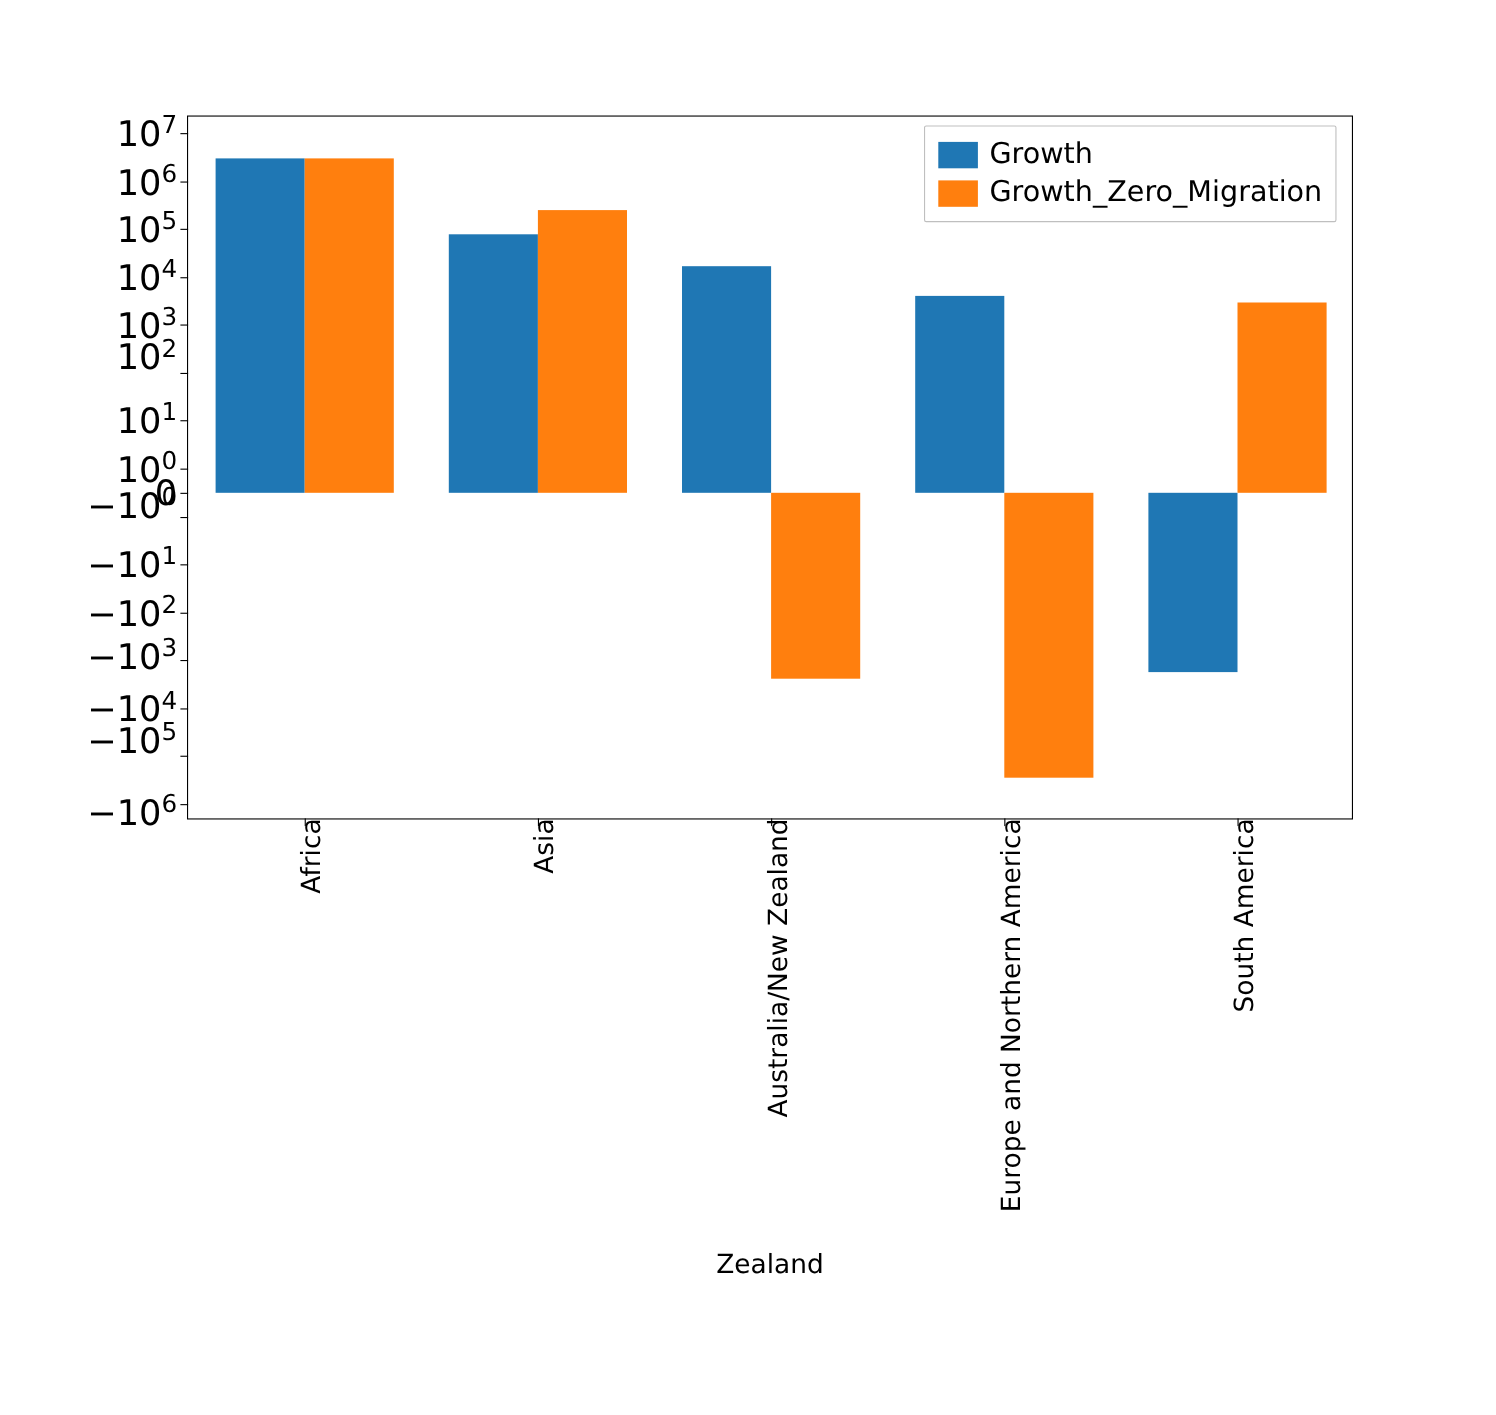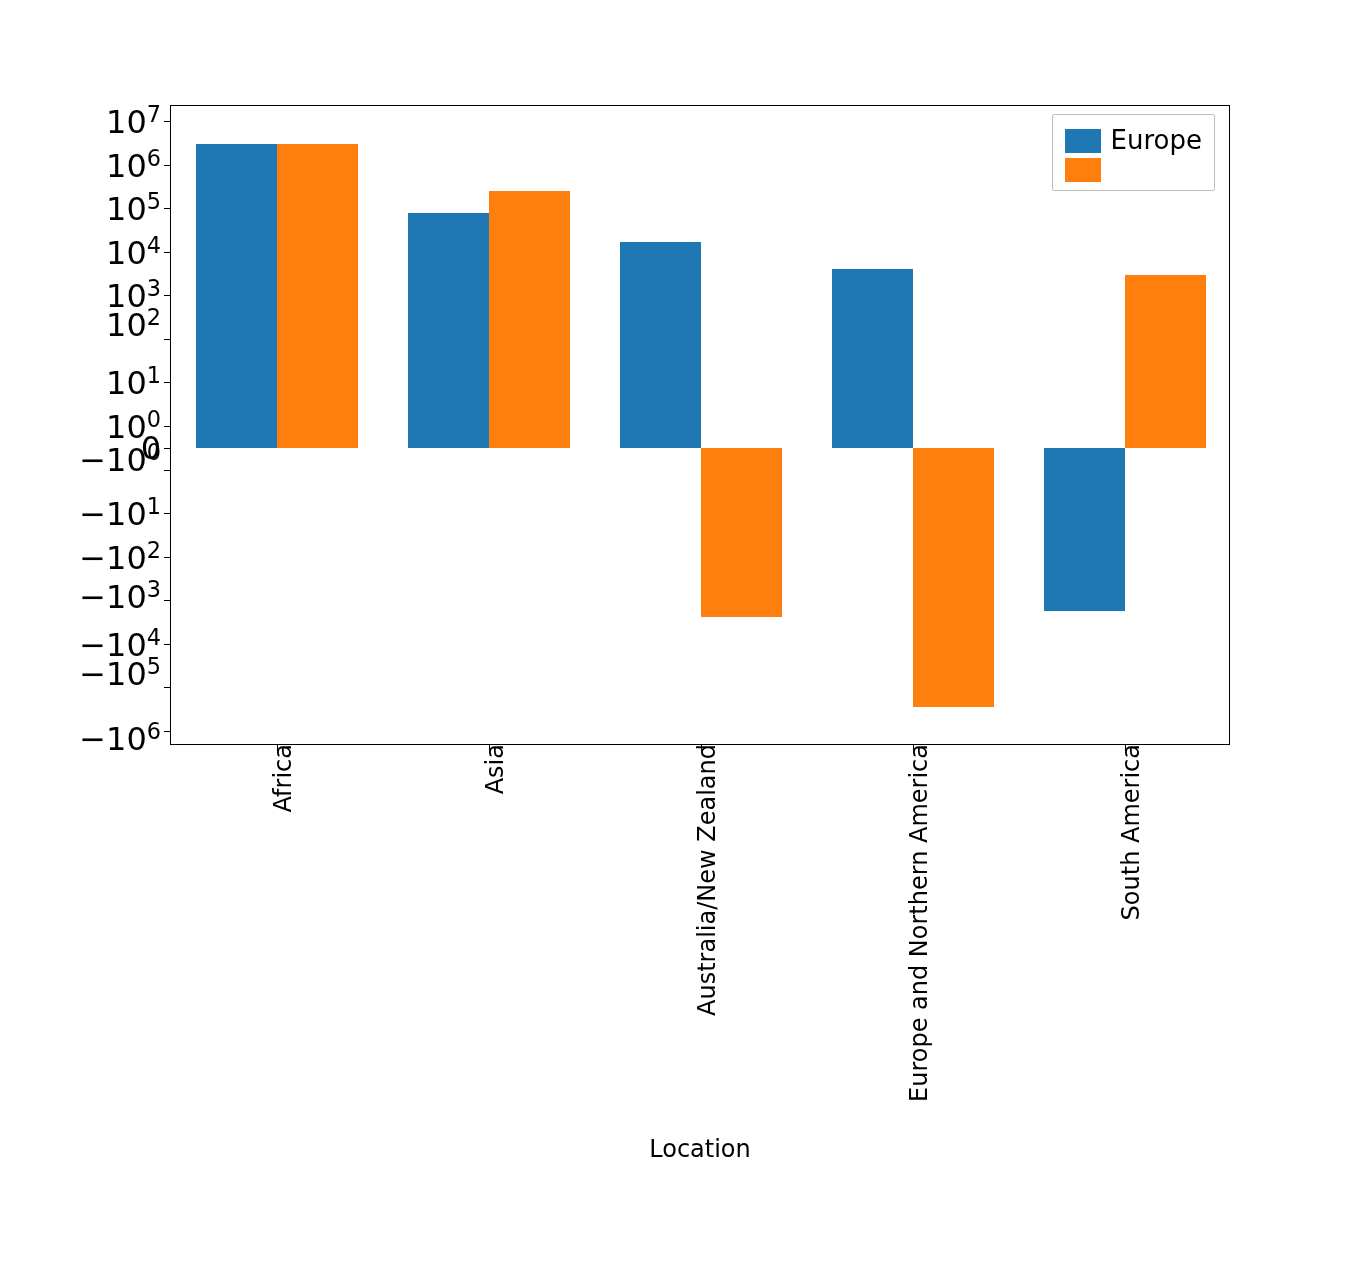--- a/index.html
+++ b/index.html
@@ -86,24 +86,25 @@
 </style>
 </head>
 <body>
 
 <div class="canvas">
   <div class="plot-area" id="plot" style="left: 170px; top: 105px; width: 1060px; height: 640px;">
 
     <div class="legend" id="legend" style="right: 14px; top: 8px;">
       <div class="legend-row">
         <div class="legend-swatch growth"></div>
-        <span>Europe</span>
+        <span>Growth</span>
       </div>
       <div class="legend-row">
         <div class="legend-swatch zero"></div>
+        <span>Growth_Zero_Migration</span>
       </div>
     </div>
 
     <div id="bars">
         <div class="bar growth" style="left: 25.44px; width: 80.56px; top: 38.0029px; height: 303.766px;"></div>
         <div class="bar growth" style="left: 237.44px; width: 80.56px; top: 106.532px; height: 235.237px;"></div>
         <div class="bar growth" style="left: 449.44px; width: 80.56px; top: 135.817px; height: 205.952px;"></div>
         <div class="bar growth" style="left: 661.44px; width: 80.56px; top: 163.176px; height: 178.593px;"></div>
         <div class="bar growth" style="left: 873.44px; width: 80.56px; top: 341.769px; height: 163.495px;"></div>
         <div class="bar zero" style="left: 106px; width: 80.56px; top: 38.0029px; height: 303.766px;"></div>
@@ -154,16 +155,16 @@
         <div class="tick-mark-x" style="left: 318px;"></div>
         <div class="tick-label-x" style="left: 318px;">Asia</div>
         <div class="tick-mark-x" style="left: 530px;"></div>
         <div class="tick-label-x" style="left: 530px;">Australia/New Zealand</div>
         <div class="tick-mark-x" style="left: 742px;"></div>
         <div class="tick-label-x" style="left: 742px;">Europe and Northern America</div>
         <div class="tick-mark-x" style="left: 954px;"></div>
         <div class="tick-label-x" style="left: 954px;">South America</div>
       </div>
 
-    <div class="xlabel" id="xlabel" style="top: 1029px;">Location</div>
+    <div class="xlabel" id="xlabel" style="top: 1029px;">Zealand</div>
 
   </div>
 </div>
 
 </body></html>

